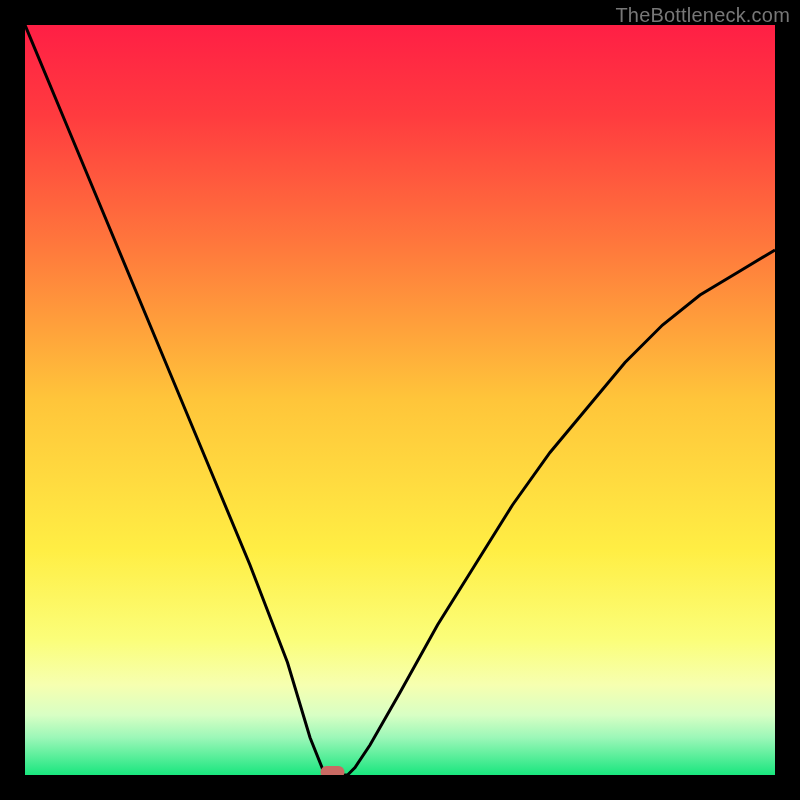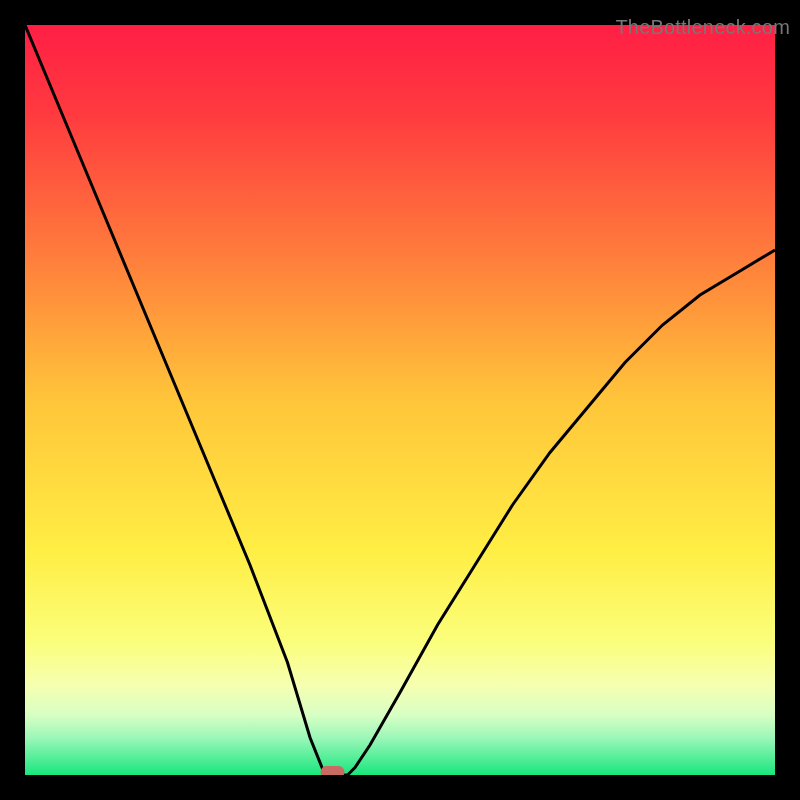--- a/index.html
+++ b/index.html
@@ -6,21 +6,21 @@
     margin: 0;
     padding: 0;
     width: 800px;
     height: 800px;
     background: #000;
     font-family: Arial, Helvetica, sans-serif;
     overflow: hidden;
   }
   .watermark {
     position: absolute;
-    top: 16px;
+    top: 4px;
     right: 10px;
     color: #777;
     font-size: 20px;
     font-weight: 500;
     z-index: 10;
     letter-spacing: 0.2px;
   }
   .frame {
     position: absolute;
     top: 25px;

